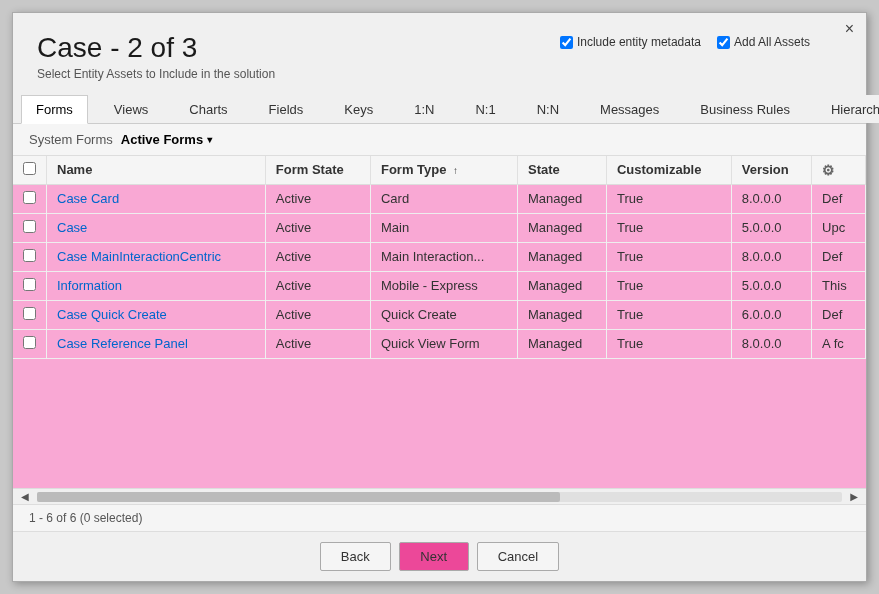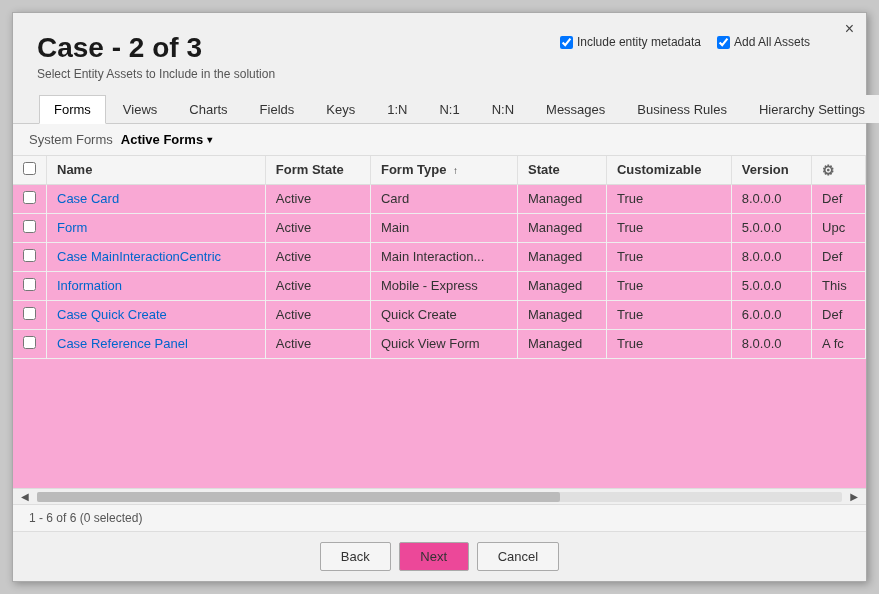--- a/index.html
+++ b/index.html
@@ -34,21 +34,21 @@
       border: none;
       line-height: 1;
     }
     .dialog-header {
       padding: 18px 24px 10px 24px;
       background: #f0f0f0;
       border-bottom: none;
     }
     .dialog-title {
       font-size: 28px;
-      font-weight: 700;
+      font-weight: 400;
       color: #1a1a1a;
       line-height: 1.2;
     }
     .dialog-subtitle {
       font-size: 12px;
       color: #555;
       margin-top: 2px;
     }
     .checkbox-row {
       position: absolute;
@@ -68,22 +68,22 @@
     }
     .checkbox-row input[type="checkbox"] {
       width: 13px;
       height: 13px;
     }
     .tabs-bar {
       display: flex;
       flex-direction: row;
       border-bottom: 1px solid #ccc;
       background: #f0f0f0;
-      padding: 0 26px;
-      gap: 2px;
+      padding: 0 8px;
+      gap: 11px;
       margin-top: 4px;
     }
     .tab {
       padding: 6px 14px;
       font-size: 13px;
       border: 1px solid transparent;
       border-bottom: none;
       cursor: pointer;
       background: #f0f0f0;
       color: #333;
@@ -316,21 +316,21 @@
               <td class="link-cell">Case Card</td>
               <td>Active</td>
               <td>Card</td>
               <td>Managed</td>
               <td>True</td>
               <td>8.0.0.0</td>
               <td>Def</td>
             </tr>
             <tr>
               <td><input type="checkbox" style=""></td>
-              <td class="link-cell">Form</td>
+              <td class="link-cell">Case</td>
               <td>Active</td>
               <td>Main</td>
               <td>Managed</td>
               <td>True</td>
               <td>5.0.0.0</td>
               <td>Upc</td>
             </tr>
             <tr>
               <td><input type="checkbox" style=""></td>
               <td class="link-cell">Case MainInteractionCentric</td>

